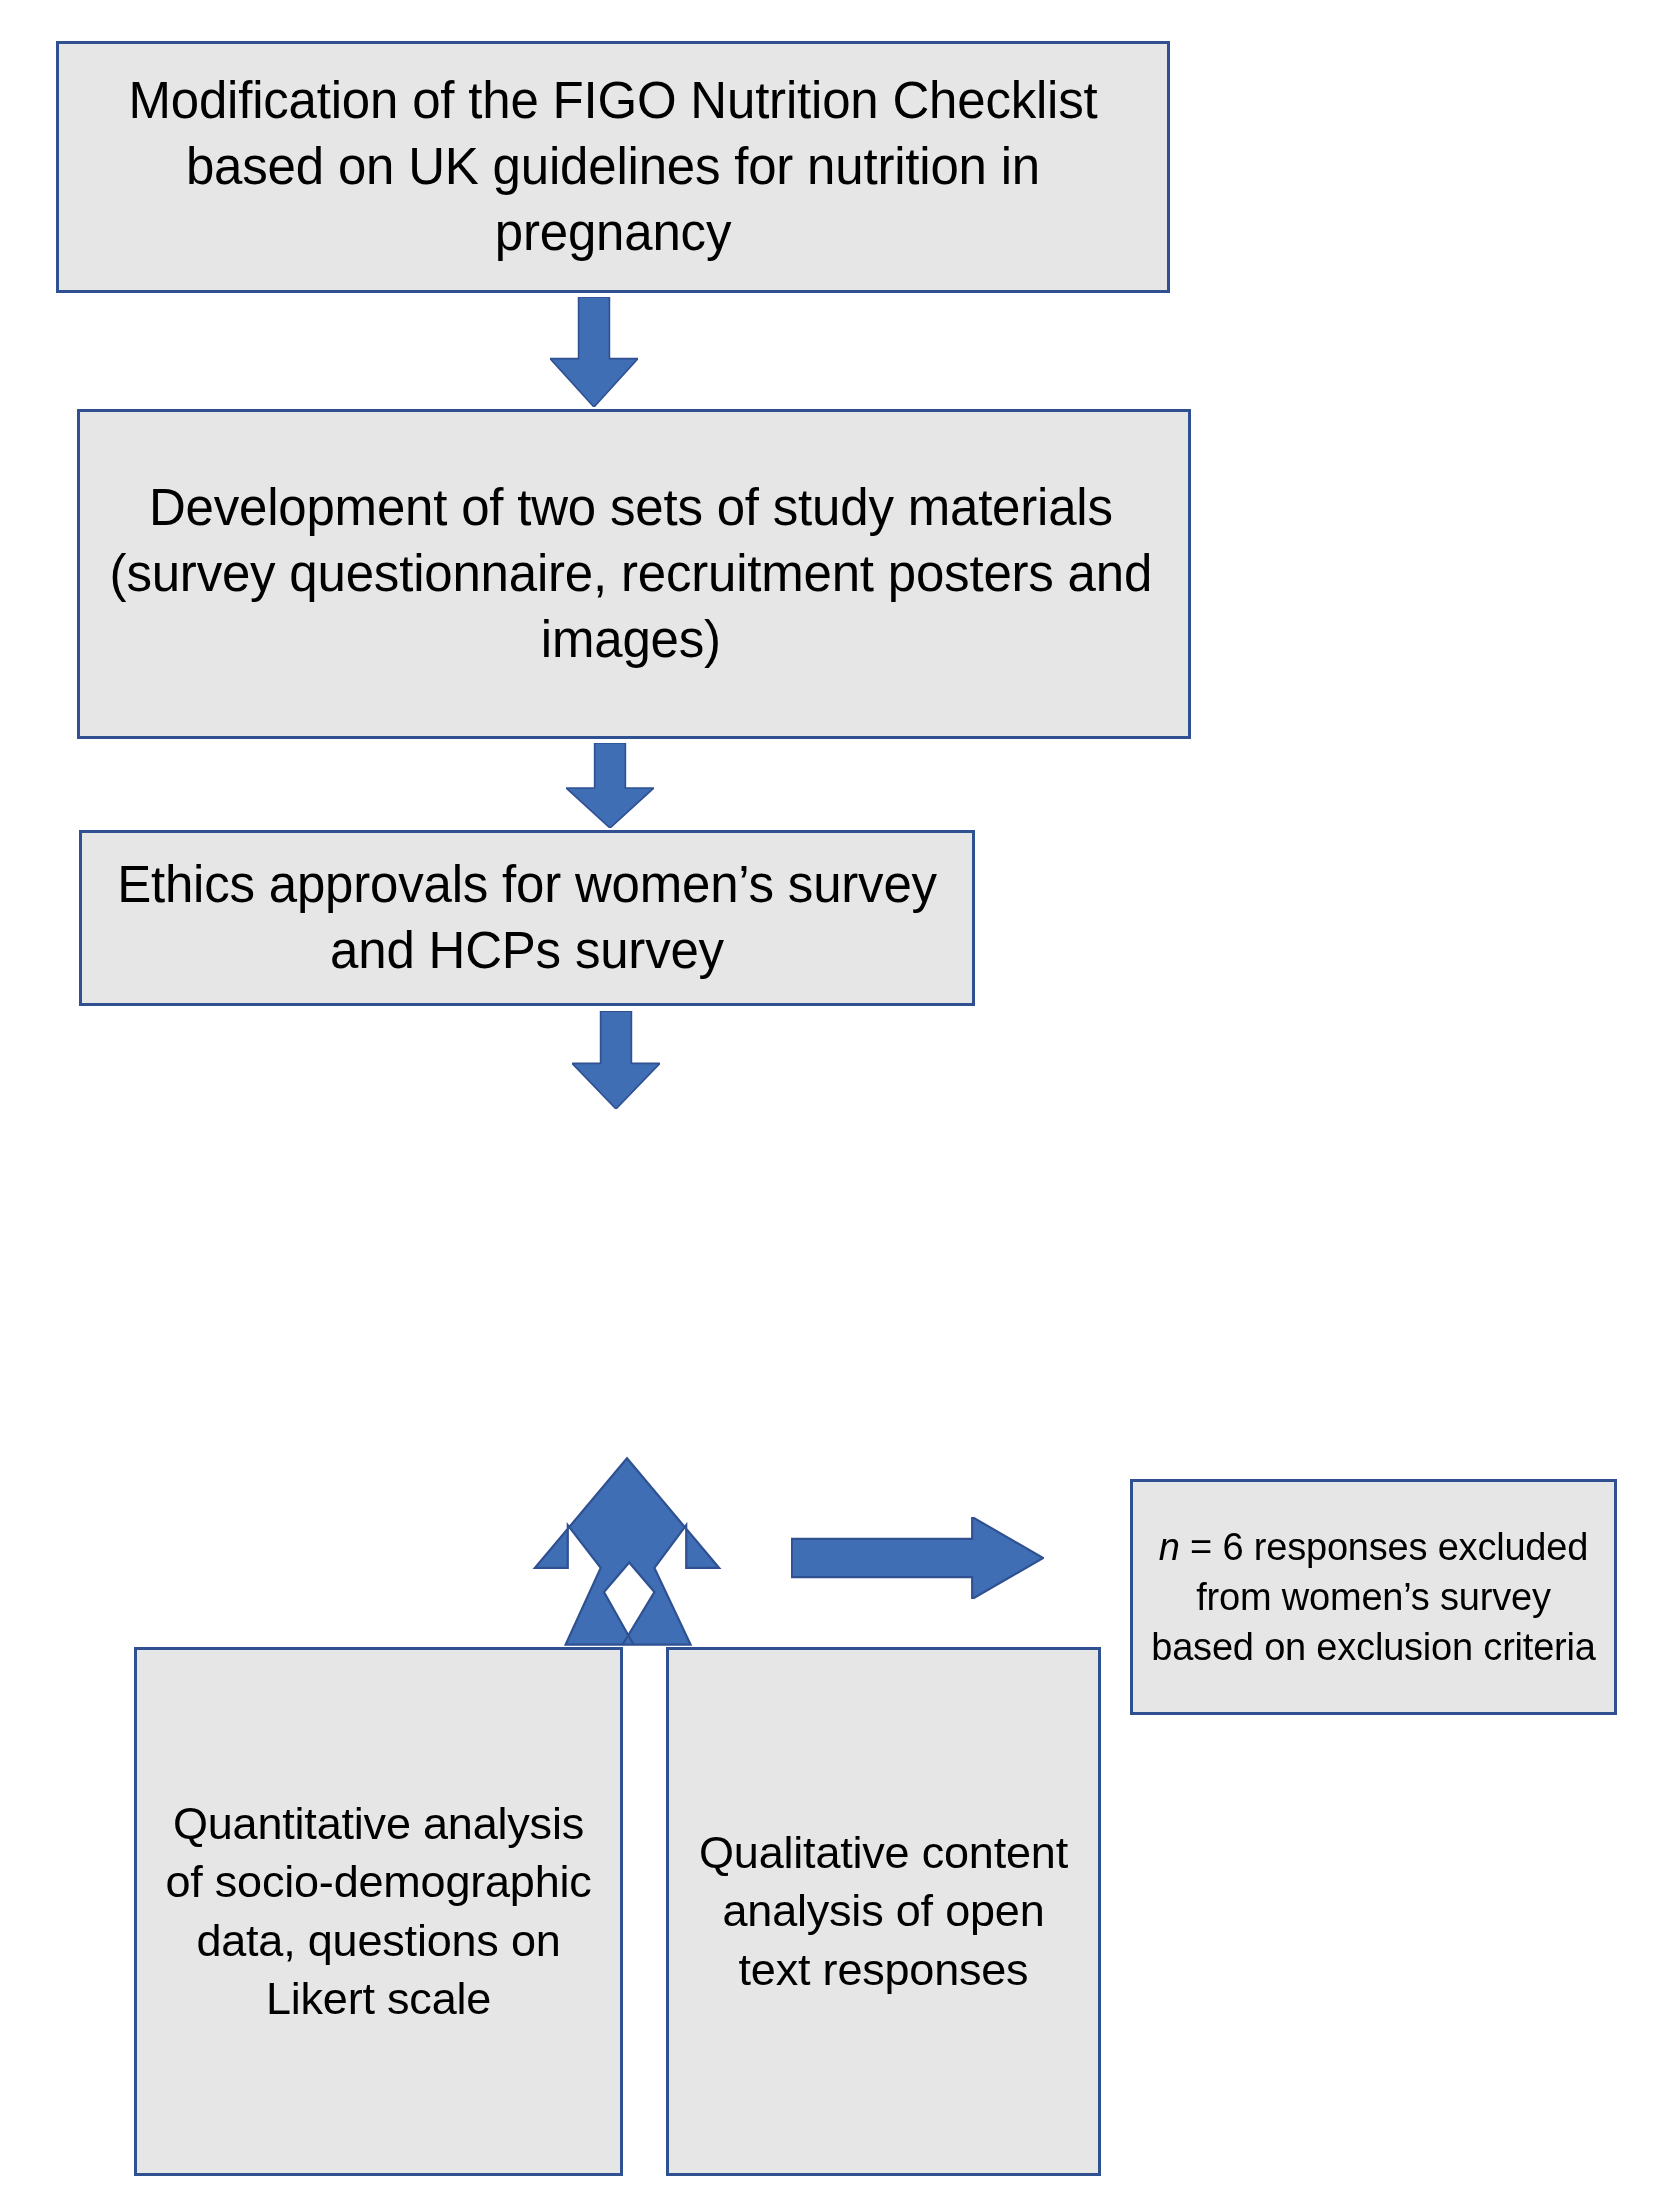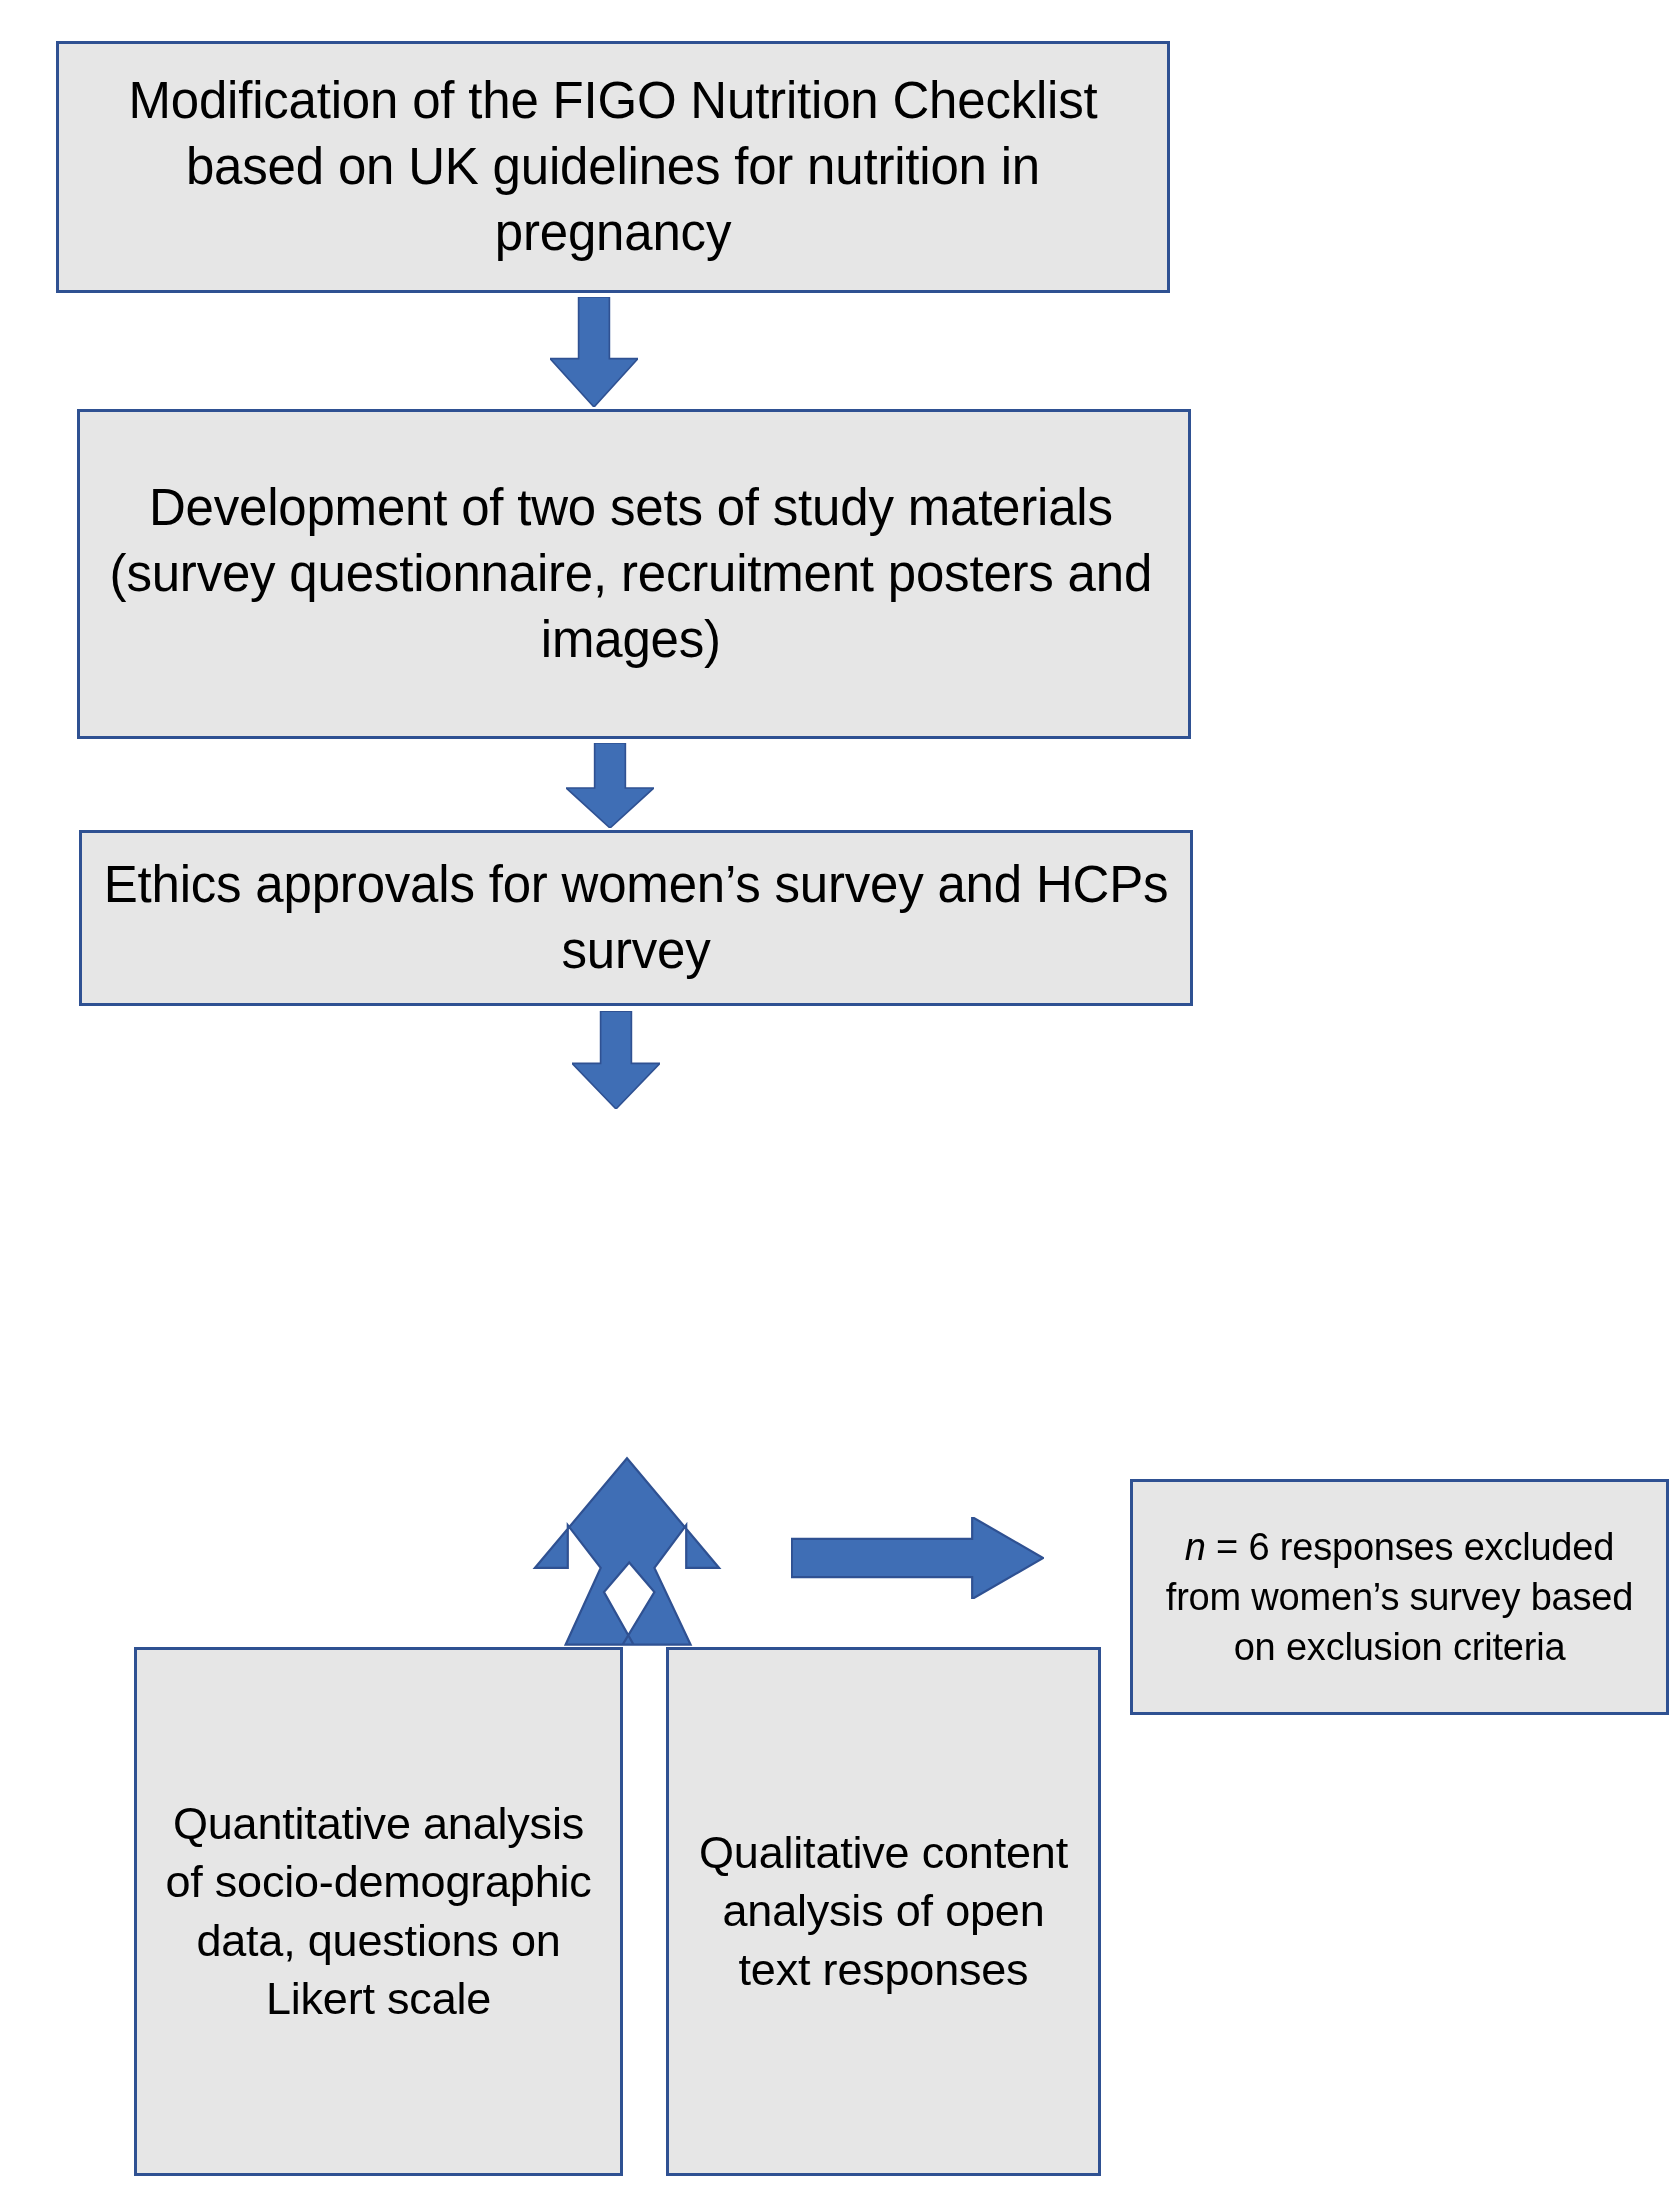--- a/index.html
+++ b/index.html
@@ -33,23 +33,23 @@
     margin-left: 20px;
   }
   .node .txt {
     display: block;
     white-space: pre-line;
   }
 
   
   #node-modification { left: 36px;   top: 41px;   width: 1114px; height: 252px; font-size: 51px; }
   #node-development  { left: 57px;  top: 409px;  width: 1114px; height: 330px; font-size: 51px; padding-left: 8px; }
-  #node-ethics       { left: 59px;  top: 830px; width: 1114px; height: 176px; font-size: 51px; }
+  #node-ethics       { left: 59px;  top: 830px; width: 896px; height: 176px; font-size: 51px; }
   #node-recruitment  { left: 36px;   top: 1110px; width: 1150px; height: 342px; font-size: 51px; }
-  #node-excluded     { left: 1110px; top: 1479px; width: 539px;  height: 236px; font-size: 38px; line-height: 1.32; padding: 10px 10px; }
+  #node-excluded     { left: 1110px; top: 1479px; width: 487px;  height: 236px; font-size: 38px; line-height: 1.32; padding: 10px 10px; }
   #node-quantitative { left: 114px;  top: 1647px; width: 489px;  height: 529px; font-size: 45px; }
   #node-qualitative  { left: 646px; top: 1647px; width: 435px;  height: 529px; font-size: 45px; }
 
   
   .arrow {
     position: absolute;
   }
   .arrow svg { display: block; }
 
   #arrow-1 { left: 550px; top: 297px;  width: 88px; height: 110px; }

